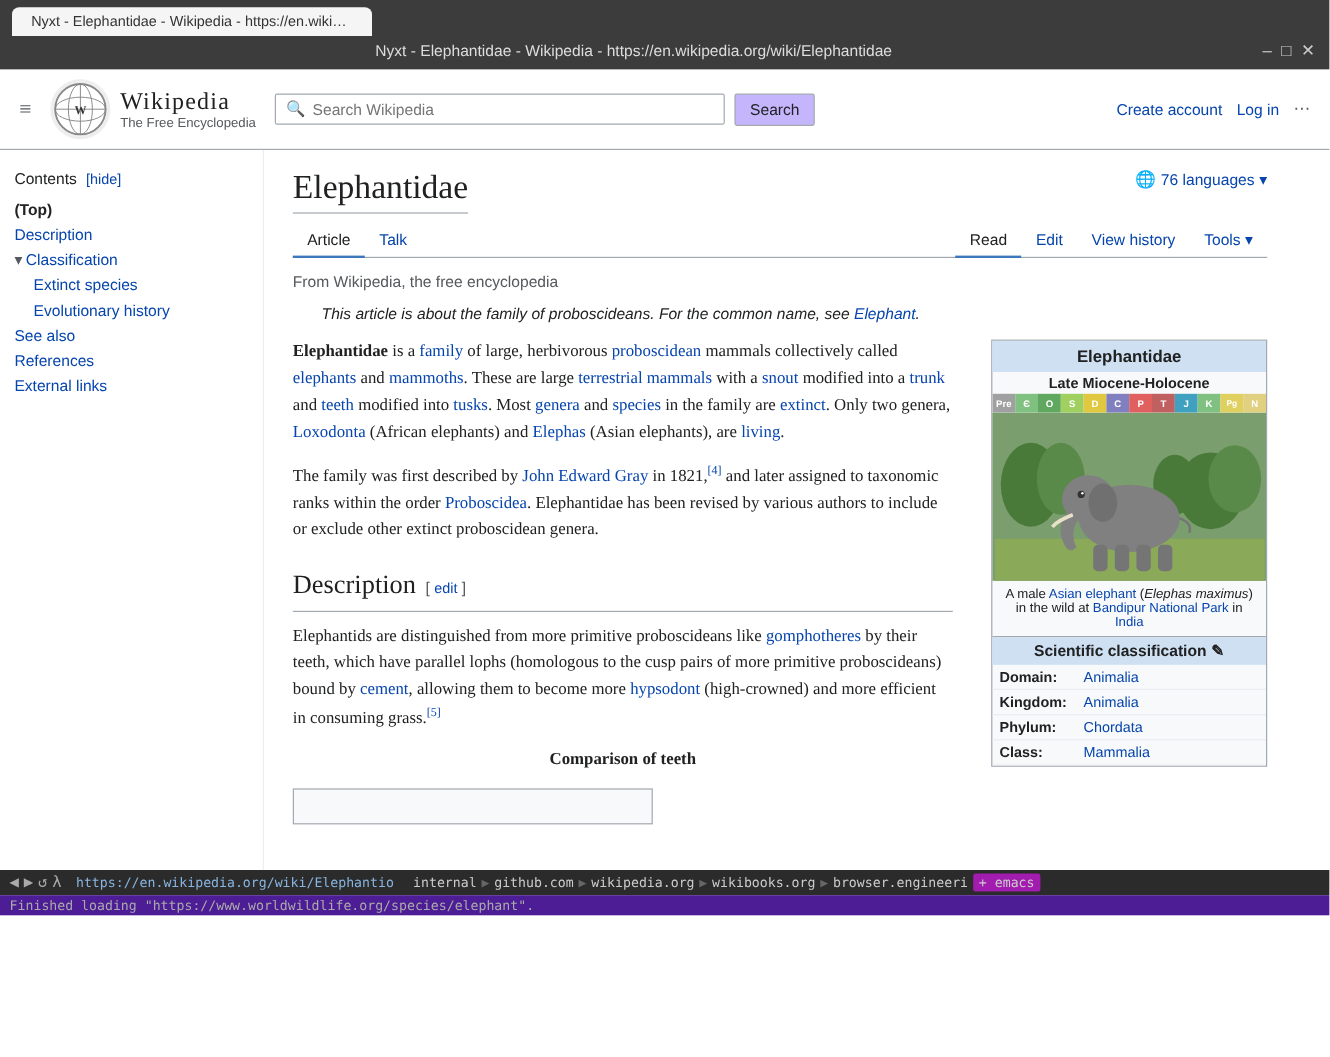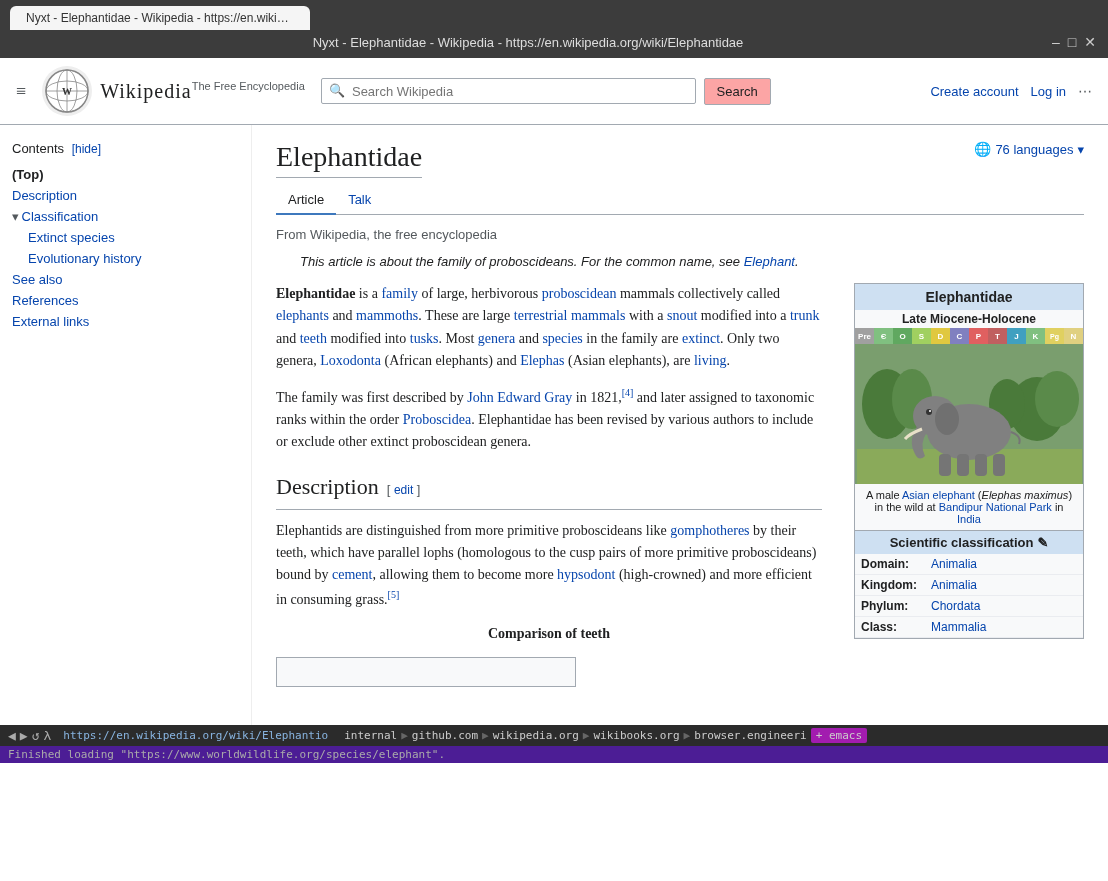--- a/index.html
+++ b/index.html
@@ -54,21 +54,21 @@
       background: #eee;
       border-radius: 50%;
       display: flex;
       align-items: center;
       justify-content: center;
       font-size: 20px;
       overflow: hidden;
     }
     .wiki-logo-text {
       display: flex;
-      flex-direction: row;
+      flex-direction: column;
     }
     .wiki-logo-title {
       font-family: 'Linux Libertine', 'Georgia', serif;
       font-size: 20px;
       color: #202122;
       letter-spacing: 1px;
     }
     .wiki-logo-subtitle {
       font-size: 11px;
       color: #54595d;
@@ -96,21 +96,21 @@
       font-size: 13px;
     }
     .wiki-search-input {
       border: none;
       outline: none;
       font-size: 13px;
       width: 100%;
       font-family: sans-serif;
     }
     .wiki-search-btn {
-      background: #fca5a5;
+      background: #c4b5fd;
       border: 1px solid #a2a9b1;
       padding: 5px 12px;
       font-size: 13px;
       font-family: sans-serif;
       cursor: pointer;
       border-radius: 2px;
       color: #202122;
     }
     .wiki-header-right {
       display: flex;
@@ -137,21 +137,21 @@
     }
 
     
     .wiki-main {
       display: flex;
       min-height: 600px;
     }
 
     
     .wiki-sidebar {
-      width: 252px;
+      width: 220px;
       min-width: 180px;
       padding: 16px 12px;
       border-right: 1px solid #eee;
       font-size: 13px;
     }
     .toc-header {
       font-family: sans-serif;
       font-size: 13px;
       margin-bottom: 8px;
       color: #202122;
@@ -579,20 +579,26 @@
       <div class="article-langs">
         <span class="lang-icon">🌐</span>
         <span>76 languages</span>
         <span>▾</span>
       </div>
     </div>
 
     <div class="article-tabs">
       <a class="article-tab active">Article</a>
       <a class="article-tab">Talk</a>
+      <div class="article-tab-right">
+        <a class="article-tab active">Read</a>
+        <a class="article-tab">Edit</a>
+        <a class="article-tab">View history</a>
+        <a class="article-tab">Tools ▾</a>
+      </div>
     </div>
 
     <div class="from-wiki">From Wikipedia, the free encyclopedia</div>
 
     <div class="article-italic-note">
       <em>
         <span>This article is about the family of proboscideans. For the common name, see </span><a>Elephant</a><span>.</span>
       </em>
     </div>
 

